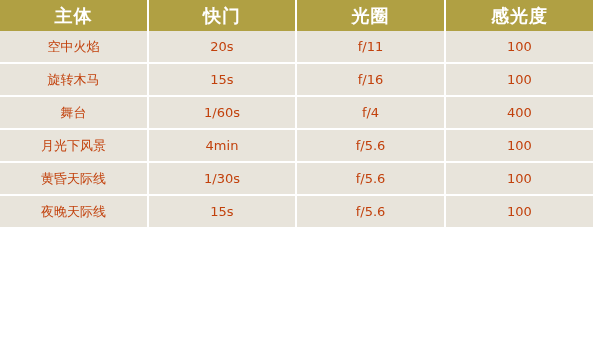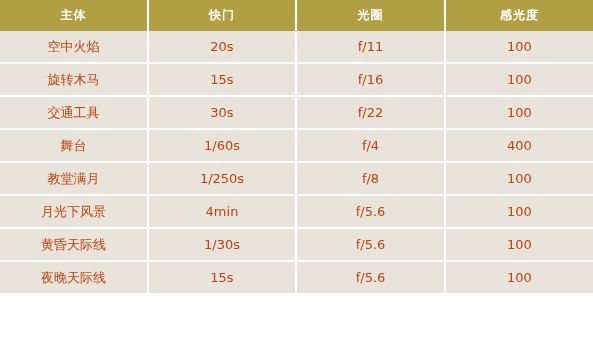--- a/index.html
+++ b/index.html
@@ -19,21 +19,21 @@
     table-layout: fixed;
   }
   .exposure-table col.c1 { width: 148px; }
   .exposure-table col.c2 { width: 148px; }
   .exposure-table col.c3 { width: 149px; }
   .exposure-table col.c4 { width: 148px; }
 
   .exposure-table thead th {
     background: #b0a043;
     color: #ffffff;
-    font-size: 12px;
+    font-size: 18px;
     font-weight: bold;
     height: 31px;
     line-height: 31px;
     padding: 0;
     border-right: 2px solid #ffffff;
     letter-spacing: 1px;
   }
   .exposure-table thead th:last-child {
     border-right: none;
   }
@@ -84,36 +84,24 @@
       <td>f/11</td>
       <td>100</td>
     </tr>
     <tr>
       <td class="subject">旋转木马</td>
       <td>15s</td>
       <td>f/16</td>
       <td>100</td>
     </tr>
     <tr>
-      <td class="subject">交通工具</td>
-      <td>30s</td>
-      <td>f/22</td>
-      <td>100</td>
-    </tr>
-    <tr>
       <td class="subject">舞台</td>
       <td>1/60s</td>
       <td>f/4</td>
       <td>400</td>
-    </tr>
-    <tr>
-      <td class="subject">教堂满月</td>
-      <td>1/250s</td>
-      <td>f/8</td>
-      <td>100</td>
     </tr>
     <tr>
       <td class="subject">月光下风景</td>
       <td>4min</td>
       <td>f/5.6</td>
       <td>100</td>
     </tr>
     <tr>
       <td class="subject">黄昏天际线</td>
       <td>1/30s</td>

